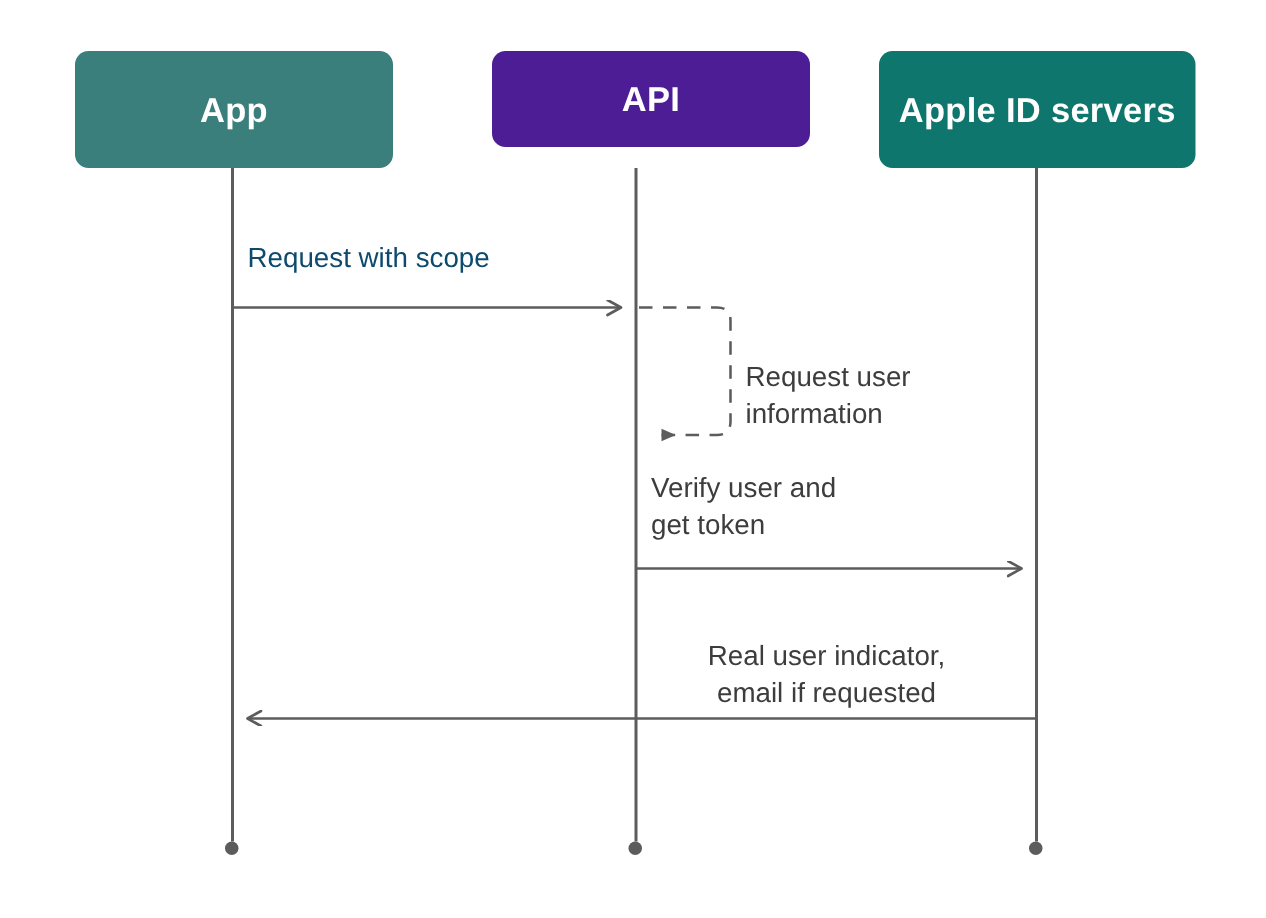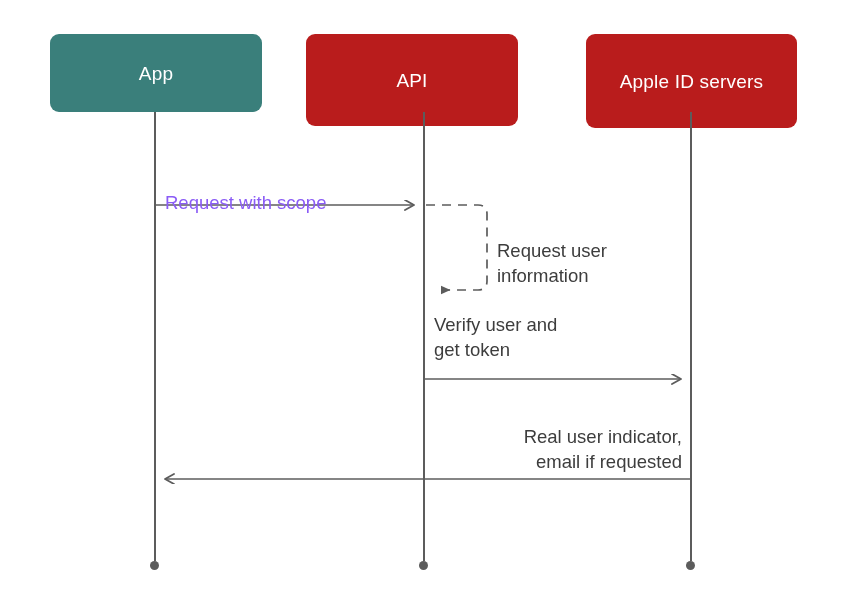--- a/index.html
+++ b/index.html
@@ -22,24 +22,25 @@
   .participant-box {
     position: absolute;
     border-radius: 9px;
     display: flex;
     align-items: center;
     justify-content: center;
     box-sizing: border-box;
   }
   .participant-label {
     color: #ffffff;
-    font-size: 19px;
+    font-size: 23px;
     letter-spacing: 0.2px;
     line-height: 1;
     white-space: nowrap;
+    font-weight: bold;
   }
   
   .lifeline {
     position: absolute;
     width: 2px;
     background: #5c5c5c;
   }
   .lifeline-dot {
     position: absolute;
     width: 9px;
@@ -49,45 +50,45 @@
   }
   
   .msg-label {
     position: absolute;
     color: #3d3d3d;
     font-size: 18.5px;
     line-height: 25px;
     white-space: pre-line;
   }
   .msg-label.align-left  { text-align: left; }
-  .msg-label.align-right { text-align: right; }
+  .msg-label.align-right { text-align: center; }
   
   #arrows {
     position: absolute;
     left: 0;
     top: 0;
     width: 844px;
     height: 612px;
     pointer-events: none;
   }
 </style>
 </head>
 <body>
 
 <div id="canvas" style="background: rgb(255, 255, 255);">
 
   <div class="participant-box" style="left: 50px; top: 34px; width: 212px; height: 78px; background: rgb(58, 127, 123);">
     <span class="participant-label" style="color: rgb(255, 255, 255);">App</span>
   </div>
 
-  <div class="participant-box" style="left: 306px; top: 34px; width: 212px; height: 92px; background: #b91c1c;">
+  <div class="participant-box" style="left: 328px; top: 34px; width: 212px; height: 64px; background: #4c1d95;">
     <span class="participant-label" style="color: rgb(255, 255, 255);">API</span>
   </div>
 
-  <div class="participant-box" style="left: 586px; top: 34px; width: 211px; height: 94px; background: #b91c1c;">
+  <div class="participant-box" style="left: 586px; top: 34px; width: 211px; height: 78px; background: #0f766e;">
     <span class="participant-label" style="color: rgb(255, 255, 255);">Apple ID servers</span>
   </div>
 
   <div class="lifeline" style="left: 154px; top: 112px; height: 449px; background: rgb(92, 92, 92);"></div>
   <div class="lifeline-dot" style="left: 150px; top: 561px; background: rgb(92, 92, 92);"></div>
 
   <div class="lifeline" style="left: 423px; top: 112px; height: 449px; background: rgb(92, 92, 92);"></div>
   <div class="lifeline-dot" style="left: 419px; top: 561px; background: rgb(92, 92, 92);"></div>
 
   <div class="lifeline" style="left: 690px; top: 112px; height: 449px; background: rgb(92, 92, 92);"></div>
@@ -108,21 +109,21 @@
 
     <line x1="155" y1="205" x2="414" y2="205" stroke="#5c5c5c" stroke-width="1.7" marker-end="url(#arrowhead-right)"></line>
 
     <path d="M 426 205 L 478 205 Q 487 205 487 214 L 487 281 Q 487 290 478 290 L 441 290" fill="none" stroke="#5c5c5c" stroke-width="1.7" stroke-dasharray="9 7" stroke-linecap="butt" marker-end="url(#arrowhead-solid-left)"></path>
 
     <line x1="424" y1="379" x2="681" y2="379" stroke="#5c5c5c" stroke-width="1.7" marker-end="url(#arrowhead-right)"></line>
 
     <line x1="691" y1="479" x2="165" y2="479" stroke="#5c5c5c" stroke-width="1.7" marker-end="url(#arrowhead-left)"></line>
   </svg>
 
-  <div class="msg-label align-left" style="left: 165px; top: 190px; width: 260px; color: #8b5cf6;">Request with scope</div>
+  <div class="msg-label align-left" style="left: 165px; top: 159px; width: 260px; color: #0c4a6e;">Request with scope</div>
 
   <div class="msg-label align-left" style="left: 497px; top: 194px; width: 190px; color: rgb(61, 61, 61); margin-top: 44px;">Request user
 information</div>
 
   <div class="msg-label align-left" style="left: 434px; top: 312px; width: 250px; color: rgb(61, 61, 61);">Verify user and
 get token</div>
 
   <div class="msg-label align-right" style="left: 420px; top: 424px; width: 262px; color: rgb(61, 61, 61);">Real user indicator,
 email if requested</div>
 

